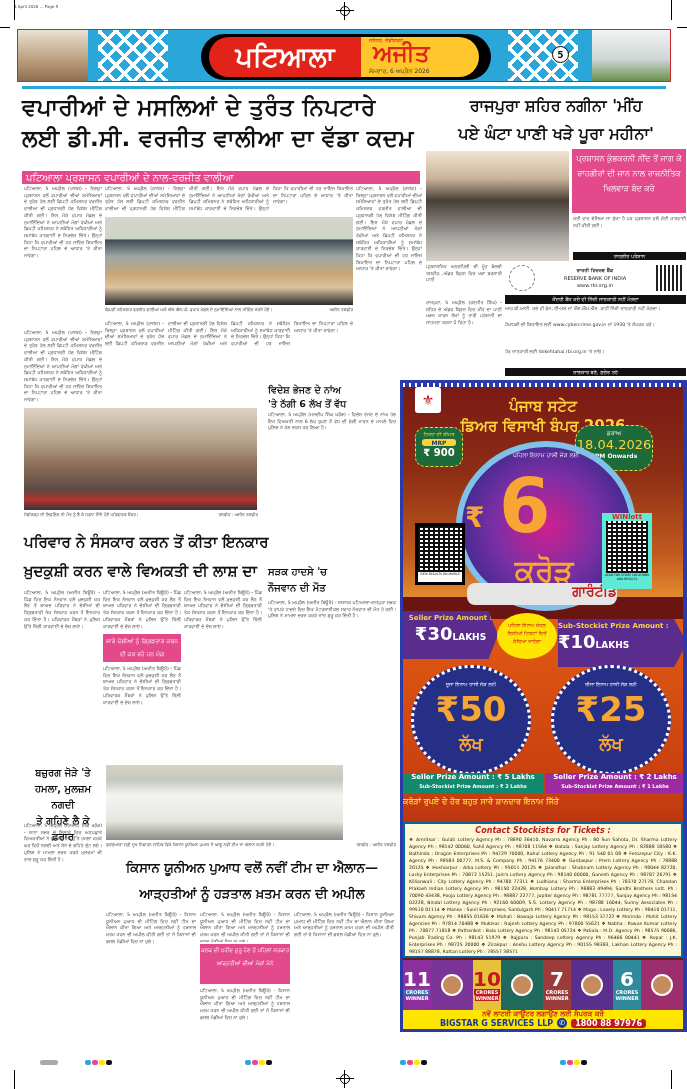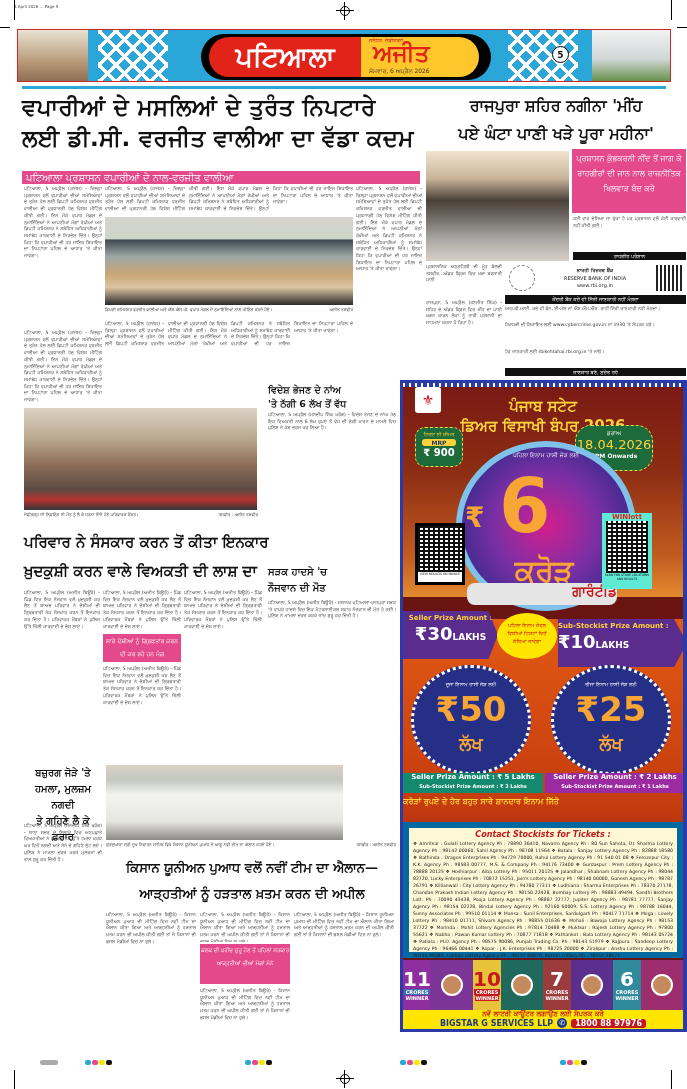--- a/index.html
+++ b/index.html
@@ -50,21 +50,21 @@
 .ad .big{left:53px;top:58px;width:180px;height:170px;border-radius:50%;background:radial-gradient(circle,#d21f8d 0,#7b2fa5 45%,#3b2a8c 80%);border:6px solid #7fc1e8}
 .ad .six{left:108px;top:86px;font-size:74px;font-weight:bold;color:#f7a534}
 .ad .rupee{left:74px;top:115px;font-size:28px;color:#f7a534;font-weight:bold}
 .ad .crore{left:78px;top:182px;width:130px;text-align:center;font-size:30px;font-weight:bold;color:#f7a534}
 .ad .guar{left:66px;top:212px;width:150px;height:22px;background:#e5e5e5;color:#c4181c;font-size:14px;font-weight:bold;text-align:right;border-radius:8px}
 .qrgrid{width:100%;height:100%;background:repeating-linear-gradient(0deg,#111 0 2px,transparent 2px 4px),repeating-linear-gradient(90deg,#111 0 2px,#fff 2px 5px)}
 .band{background:#5a2c8e;color:#ffd23a;font-weight:bold}
 .ad .lower{left:0;top:236px;width:100%;height:270px;background:linear-gradient(180deg,#e25a13,#c43b0f 70%,#8d1d0d)}
 .seal{border-radius:50%;background:#262f86;border:3px dotted #fff}
 .ribbon{font-size:7px;color:#fff;font-weight:bold;text-align:center;line-height:9px}
-.ad .contact{left:0;top:439px;width:100%;height:136px;background:#fff8d6;border:6px solid #0369a1}
+.ad .contact{left:0;top:439px;width:100%;height:136px;background:#fff8d6;border:2px solid #0369a1}
 .ad .winners{left:0;top:577px;width:100%;height:50px;background:#3a6fb0;display:flex}
 .win{flex:1;display:flex}
 .win .num{width:40%;display:flex;flex-direction:column;align-items:center;justify-content:center;color:#fff;font-weight:bold}
 .win .pic{width:60%;display:flex;flex-direction:column;align-items:center;justify-content:center}
 .win .face{width:22px;height:22px;border-radius:50%;background:#c58a5e;border:2px solid #fff}
 .ad .footer{left:0;top:627px;width:100%;height:25px;background:#ffe600}
 
 .kisan-photo{left:106px;top:765px;width:237px;height:75px;background:linear-gradient(180deg,#d9d2c5 0,#c4c8bf 20%,#f3f3f0 40%,#e6e6e1 75%,#8c8a86)}
 .inlinepink{background:#e44a8b;color:#fff;text-align:center;font-size:7px;line-height:13px}
 .colorbar{height:5px;display:flex;gap:1px}

